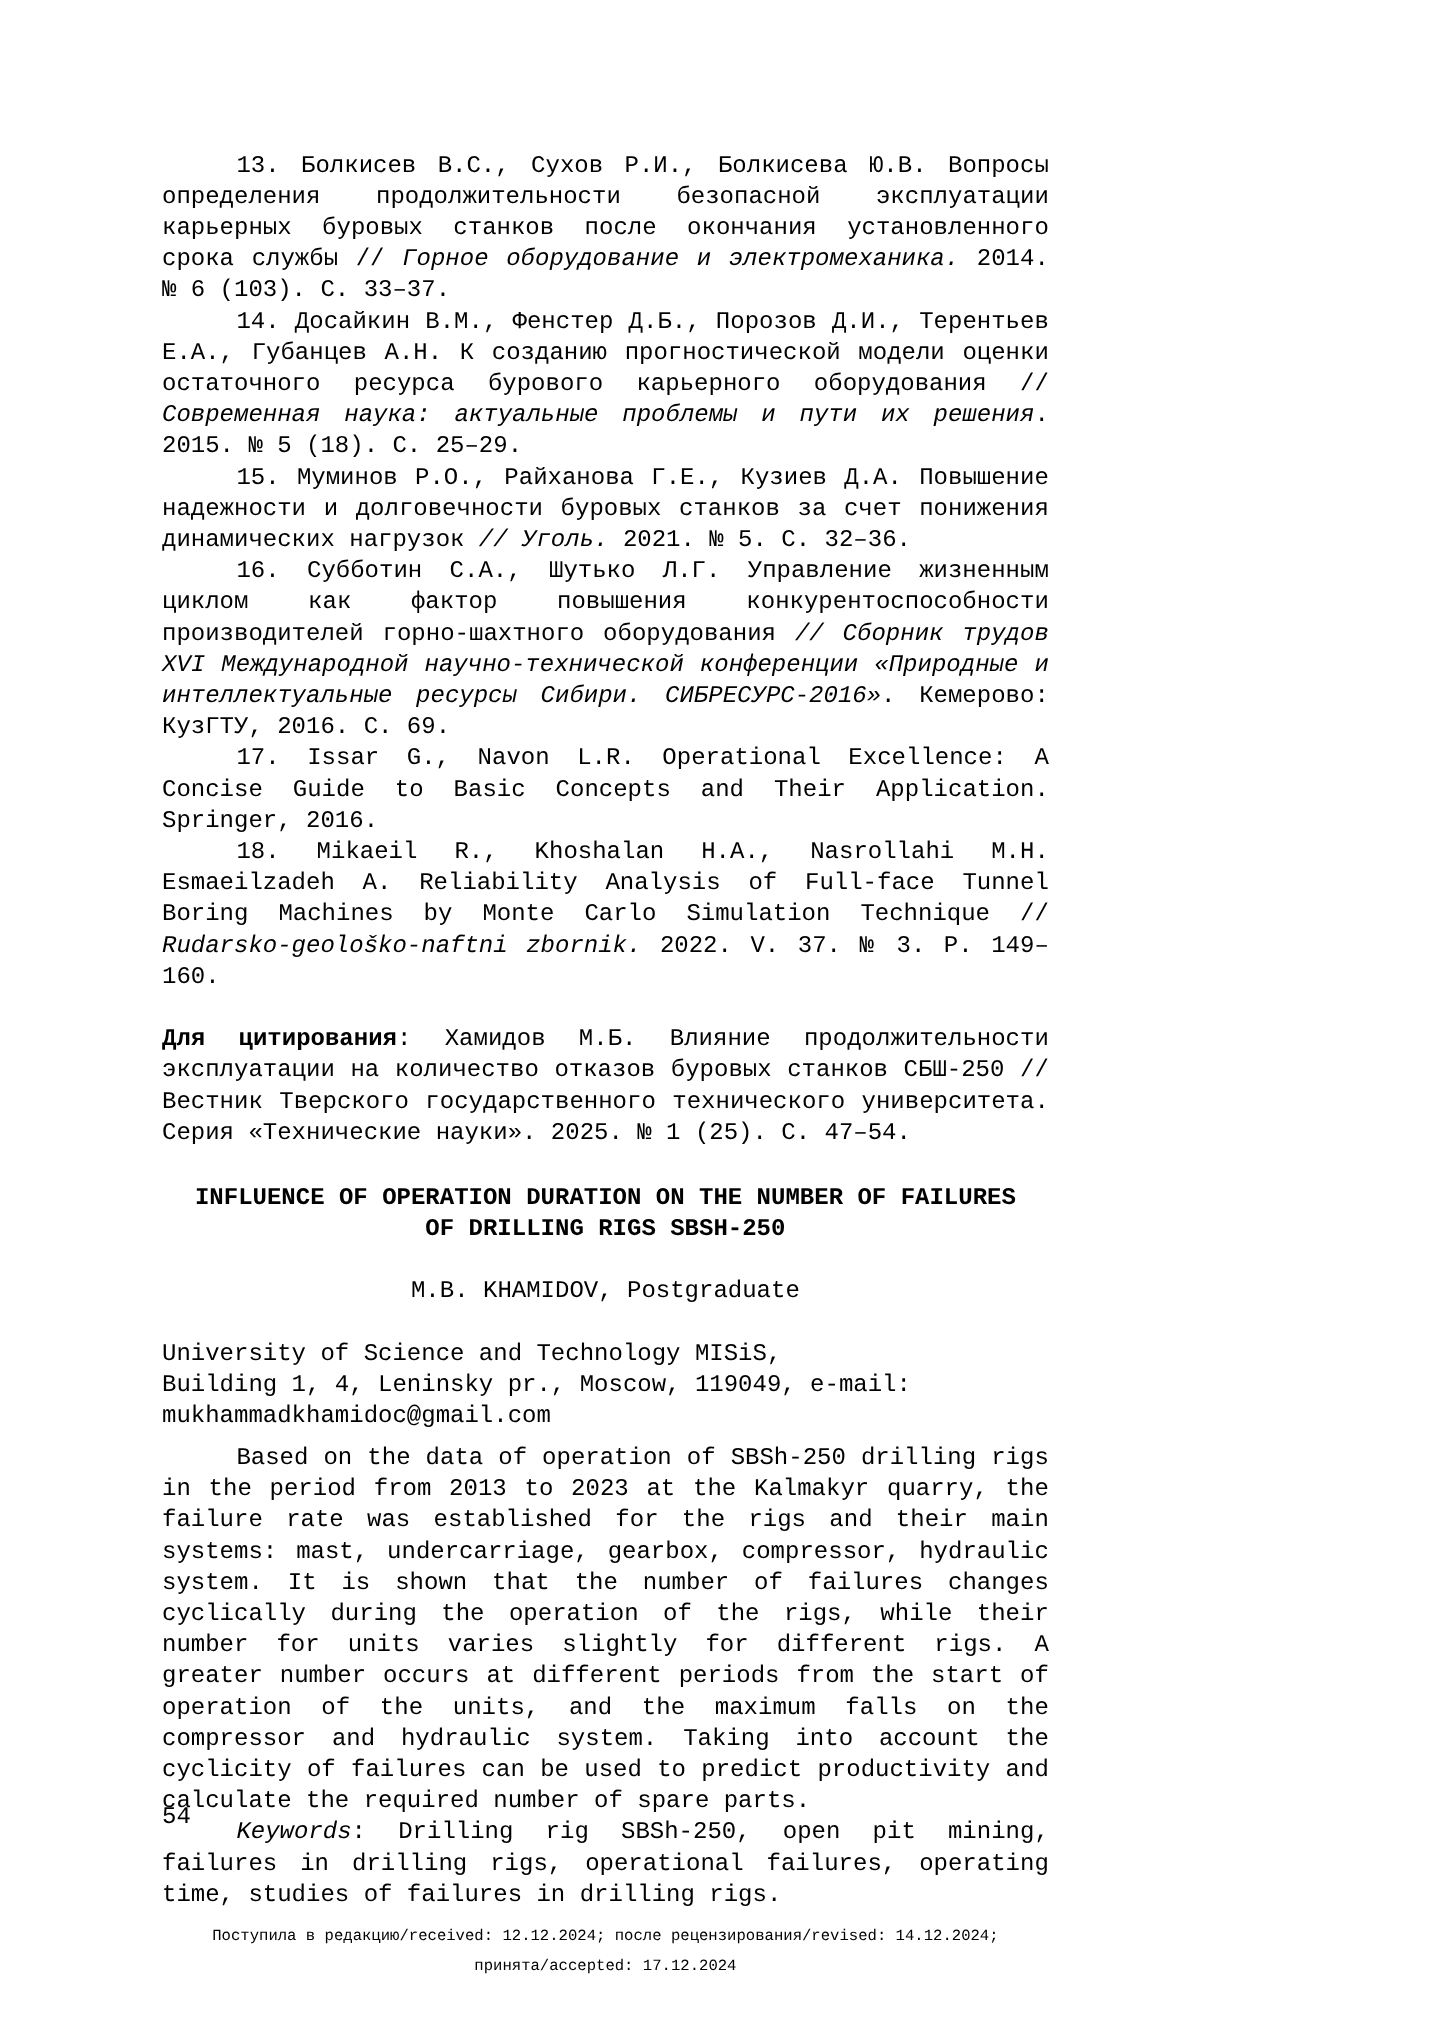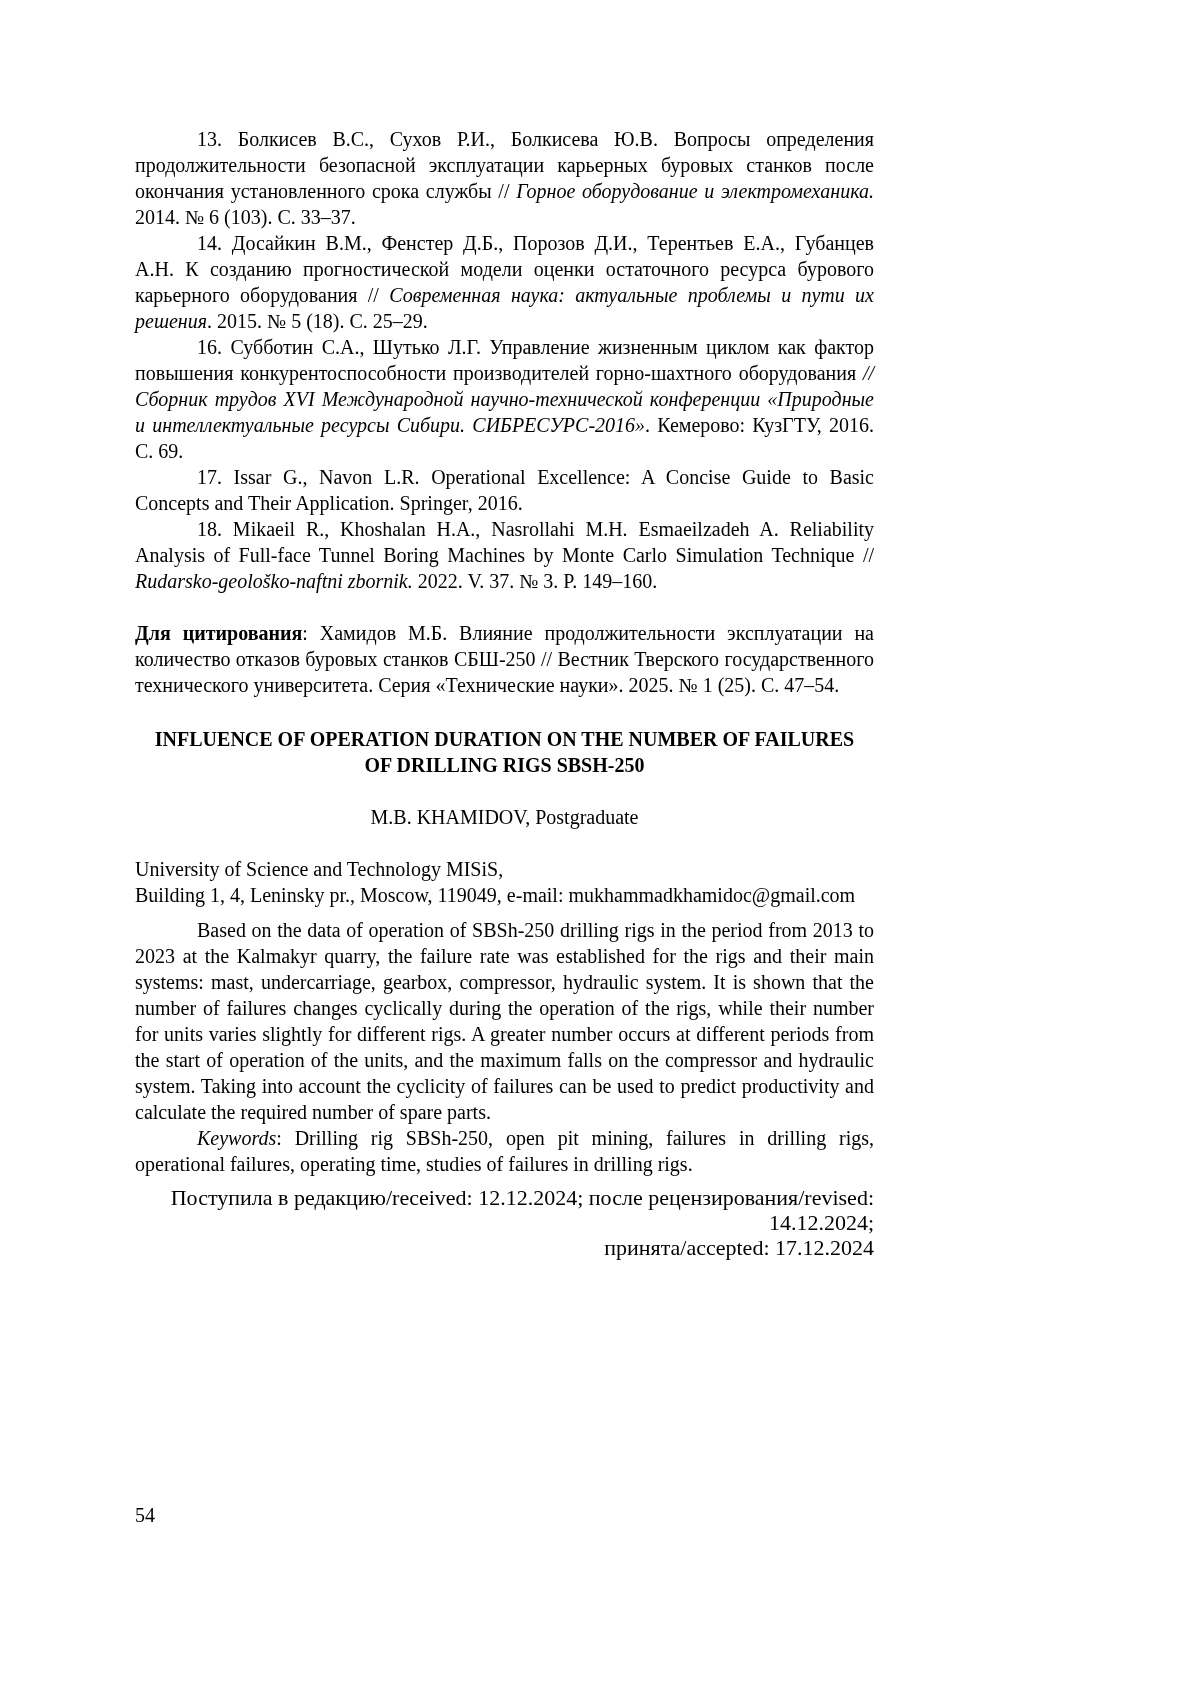--- a/index.html
+++ b/index.html
@@ -8,21 +8,21 @@
     margin: 0;
     padding: 0;
     background: #ffffff;
   }
   .page {
     position: relative;
     width: 1096px;
     height: 1698px;
     background: #ffffff;
     color: #000000;
-    font-family: Liberation Serif, serif;
+    font-family: Liberation Mono, monospace;
     font-size: 20px;
     line-height: 26px;
     padding: 126px 222px 0 135px;
   }
   p { margin: 0; }
   em { font-style: italic; }
   b  { font-weight: bold; }
 
   .ref {
     text-indent: 62px;
@@ -49,22 +49,22 @@
     margin-top: 9px;
     text-indent: 62px;
     text-align: justify;
   }
   .keywords {
     text-indent: 62px;
     text-align: justify;
   }
   .received-block {
     margin-top: 8px;
-    text-align: right;
-    font-size: 22px;
+    text-align: center;
+    font-size: 13px;
     line-height: 25px;
   }
   .journal-footer {
     position: absolute;
     left: 135px;
     right: 222px;
     top: 1445px;
     text-align: center;
     font-style: italic;
     font-size: 18.5px;
@@ -78,20 +78,21 @@
   }
 </style>
 </head>
 <body>
 
 <div class="page">
 
   <div class="refs">
       <p class="ref"><span>13. Болкисев В.С., Сухов Р.И., Болкисева Ю.В. Вопросы определения продолжительности безопасной эксплуатации карьерных буровых станков после окончания установленного срока службы // </span><em>Горное оборудование и электромеханика.</em><span> 2014. № 6 (103). С. 33–37.</span></p>
       <p class="ref"><span>14. Досайкин В.М., Фенстер Д.Б., Порозов Д.И., Терентьев Е.А., Губанцев А.Н. К созданию прогностической модели оценки остаточного ресурса бурового карьерного оборудования // </span><em>Современная наука: актуальные проблемы и пути их решения</em><span>. 2015. № 5 (18). С. 25–29.</span></p>
+      <p class="ref"><span>15. Муминов Р.О., Райханова Г.Е., Кузиев Д.А. Повышение надежности и долговечности буровых станков за счет понижения динамических нагрузок </span><em>// Уголь.</em><span> 2021. № 5. С. 32–36.</span></p>
       <p class="ref"><span>16. Субботин С.А., Шутько Л.Г. Управление жизненным циклом как фактор повышения конкурентоспособности производителей горно-шахтного оборудования </span><em>// Сборник трудов XVI Международной научно-технической конференции «Природные и интеллектуальные ресурсы Сибири. СИБРЕСУРС-2016»</em><span>. Кемерово: КузГТУ, 2016. С. 69.</span></p>
       <p class="ref"><span>17. Issar G., Navon L.R. Operational Excellence: A Concise Guide to Basic Concepts and Their Application. Springer, 2016.</span></p>
       <p class="ref"><span>18. Mikaeil R., Khoshalan H.A., Nasrollahi M.H. Esmaeilzadeh A. Reliability Analysis of Full-face Tunnel Boring Machines by Monte Carlo Simulation Technique // </span><em>Rudarsko-geološko-naftni zbornik.</em><span> 2022. V. 37. № 3. P. 149–160.</span></p>
     </div>
 
   <p class="citation"><b>Для цитирования</b><span>: Хамидов М.Б. Влияние продолжительности эксплуатации на количество отказов буровых станков СБШ-250 // Вестник Тверского государственного технического университета. Серия «Технические науки». 2025. № 1 (25). С. 47–54.</span></p>
 
   <div class="title-block">
     <div>INFLUENCE OF OPERATION DURATION ON THE NUMBER OF FAILURES</div>
     <div>OF DRILLING RIGS SBSH-250</div>

